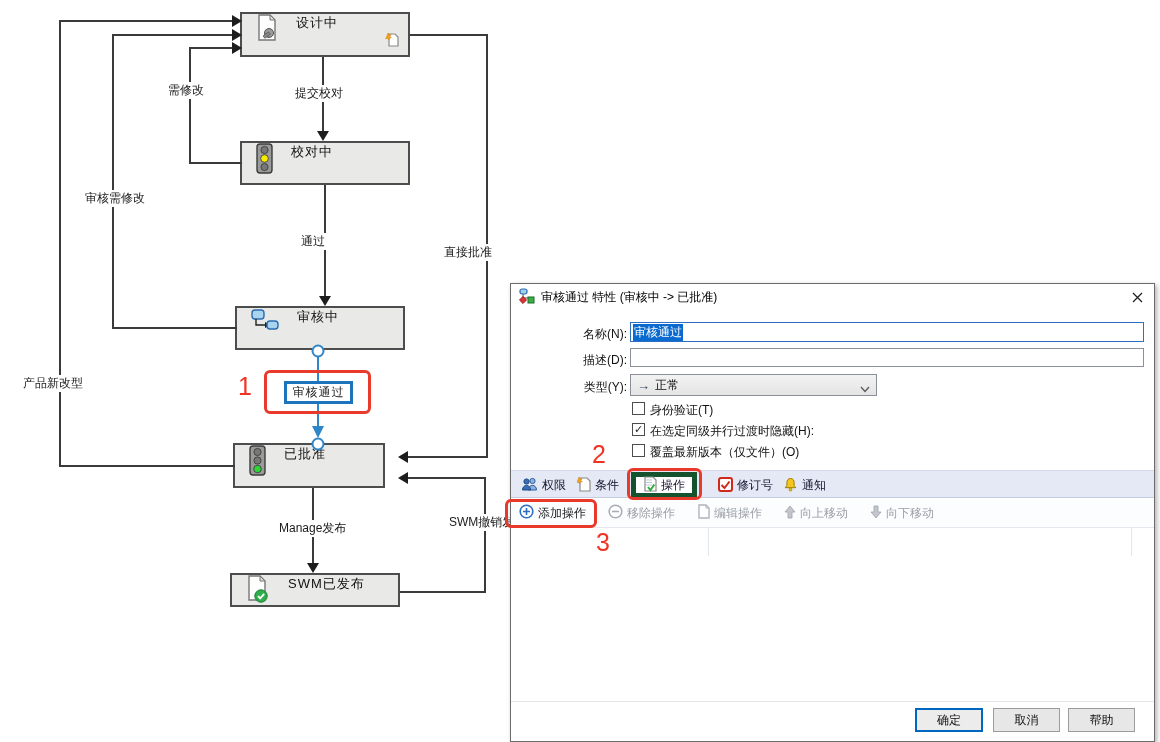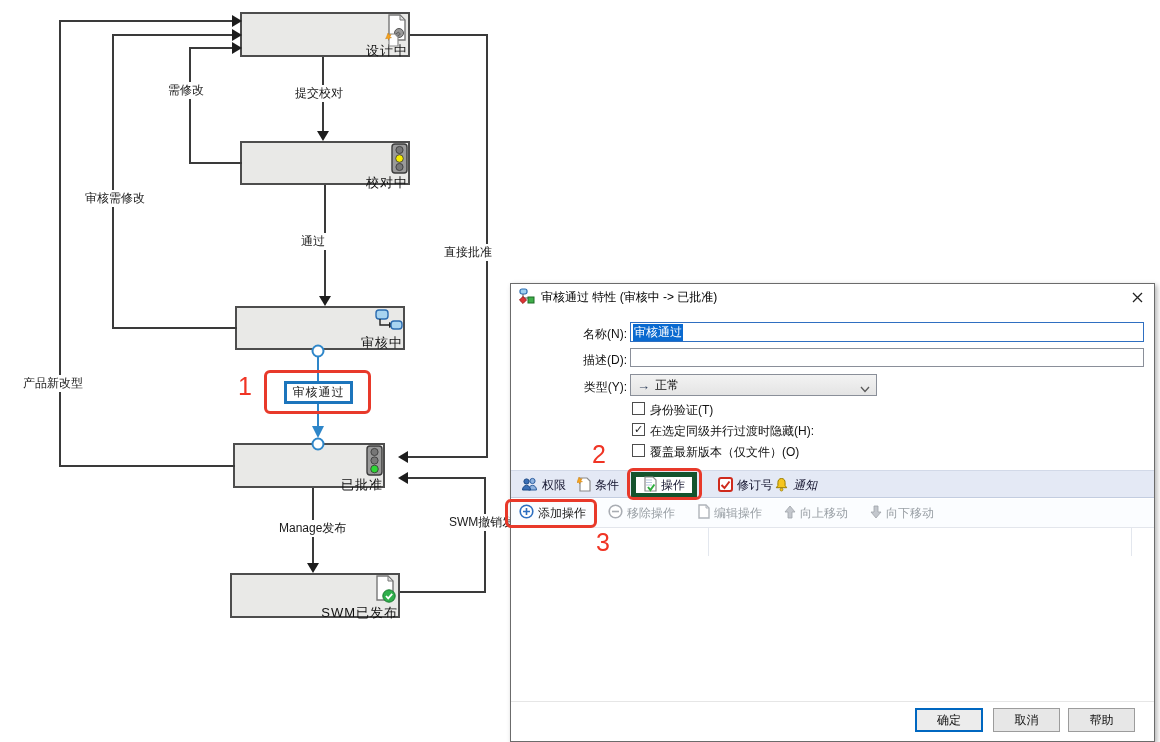--- a/index.html
+++ b/index.html
@@ -1,20 +1,20 @@
 <!DOCTYPE html>
 <html><head>
 <meta charset="utf-8">
 <style>
   * { margin:0; padding:0; box-sizing:border-box; }
   html,body { width:1160px; height:742px; background:#fff; font-family:"Liberation Sans","DejaVu Sans",sans-serif; }
   #canvas { position:relative; width:1160px; height:742px; background:#fff; overflow:hidden; }
 
   
-  .node { position:absolute; background:#e9e9e7; border:2px solid #4d4d4d; display:flex; align-items:flex-end; z-index:1;flex-direction:column; }
+  .node { position:absolute; background:#e9e9e7; border:2px solid #4d4d4d; display:flex; align-items:flex-start; z-index:1; }
   .node .nlabel { font-size:13px; color:#111; margin-left:18px; letter-spacing:1px; }
   .node .nicon { margin-left:14px; display:flex; align-items:center; }
   .mini-icon { position:absolute; right:8px; bottom:4px; }
   #svg-layer { position:absolute; left:0; top:0; z-index:2; pointer-events:none; }
   .tlabel { position:absolute; background:#fff; font-size:12px; color:#1a1a1a; padding:0 2px; z-index:3; white-space:nowrap; }
   .sel-trans { position:absolute; z-index:3; background:#fff; border:3px solid #1c75bc; font-size:12px; color:#222; display:flex; align-items:center; justify-content:center; letter-spacing:1px; }
   .anno-box { position:absolute; border:3px solid #e8392a; border-radius:6px; z-index:6; pointer-events:none; }
   .anno-num { position:absolute; color:#f03424; font-size:25px; z-index:6; font-family:"Liberation Sans",sans-serif; }
 
   
@@ -99,21 +99,21 @@
       <svg width="17" height="31" viewBox="0 0 17 31">
           <rect x="1" y="1" width="15" height="29" rx="3" fill="#9a9a9a" stroke="#3c3c3c" stroke-width="1.4"></rect>
           <circle cx="8.5" cy="7" r="3.6" fill="#777" stroke="#333" stroke-width="0.8"></circle>
           <circle cx="8.5" cy="15.5" r="3.6" fill="#777" stroke="#333" stroke-width="0.8"></circle>
           <circle cx="8.5" cy="24" r="3.8" fill="#2ed535" stroke="#333" stroke-width="0.8"></circle>
         </svg>
     </span>
     <span class="nlabel">已批准</span>
   </div>
 
-  <div class="node" style="left:230px;top:573px;width:170px;height:45px;">
+  <div class="node" style="left:230px;top:573px;width:170px;height:34px;">
     <span class="nicon">
       <svg width="24" height="29" viewBox="0 0 24 29">
           <path d="M3 1 h11 l5 5 v19 h-16 z" fill="#fff" stroke="#777" stroke-width="1.4"></path>
           <path d="M14 1 l5 5 h-5 z" fill="#ddd" stroke="#777" stroke-width="1"></path>
           <circle cx="15" cy="21" r="6.2" fill="#2faf4b" stroke="#1d7c33" stroke-width="1"></circle>
           <path d="M12 21 l2.2 2.4 4-4.6" fill="none" stroke="#fff" stroke-width="1.8"></path>
         </svg>
     </span>
     <span class="nlabel">SWM已发布</span>
   </div>
@@ -242,21 +242,21 @@
             </svg></span>
         <span>操作</span>
       </div>
       <div class="tab" style="left:203px;">
         <span><svg width="15" height="15" viewBox="0 0 15 15">
               <rect x="1" y="1" width="13" height="13" rx="2" fill="#fff" stroke="#cf2a1c" stroke-width="2"></rect>
               <path d="M3.5 8 l3 3 5-6.5" fill="none" stroke="#cf2a1c" stroke-width="2"></path>
             </svg></span>
         <span>修订号</span>
       </div>
-      <div class="tab" style="left:259px;font-style:italic;">
+      <div class="tab" style="left:268px;">
         <span><svg width="15" height="15" viewBox="0 0 15 15">
               <path d="M7.5 1.5 c-2.6 0-3.6 2-3.6 4 v3 l-1.6 2.2 h10.4 L11.1 8.5 v-3 c0-2-1-4-3.6-4 z" fill="#f6c51e" stroke="#9a7d00" stroke-width="1"></path>
               <circle cx="7.5" cy="12.6" r="1.4" fill="#f6c51e" stroke="#9a7d00" stroke-width="0.8"></circle>
             </svg></span>
         <span>通知</span>
       </div>
     </div>
 
     <div class="toolbar">
       <div class="tool enabled" style="margin-left:8px;">

